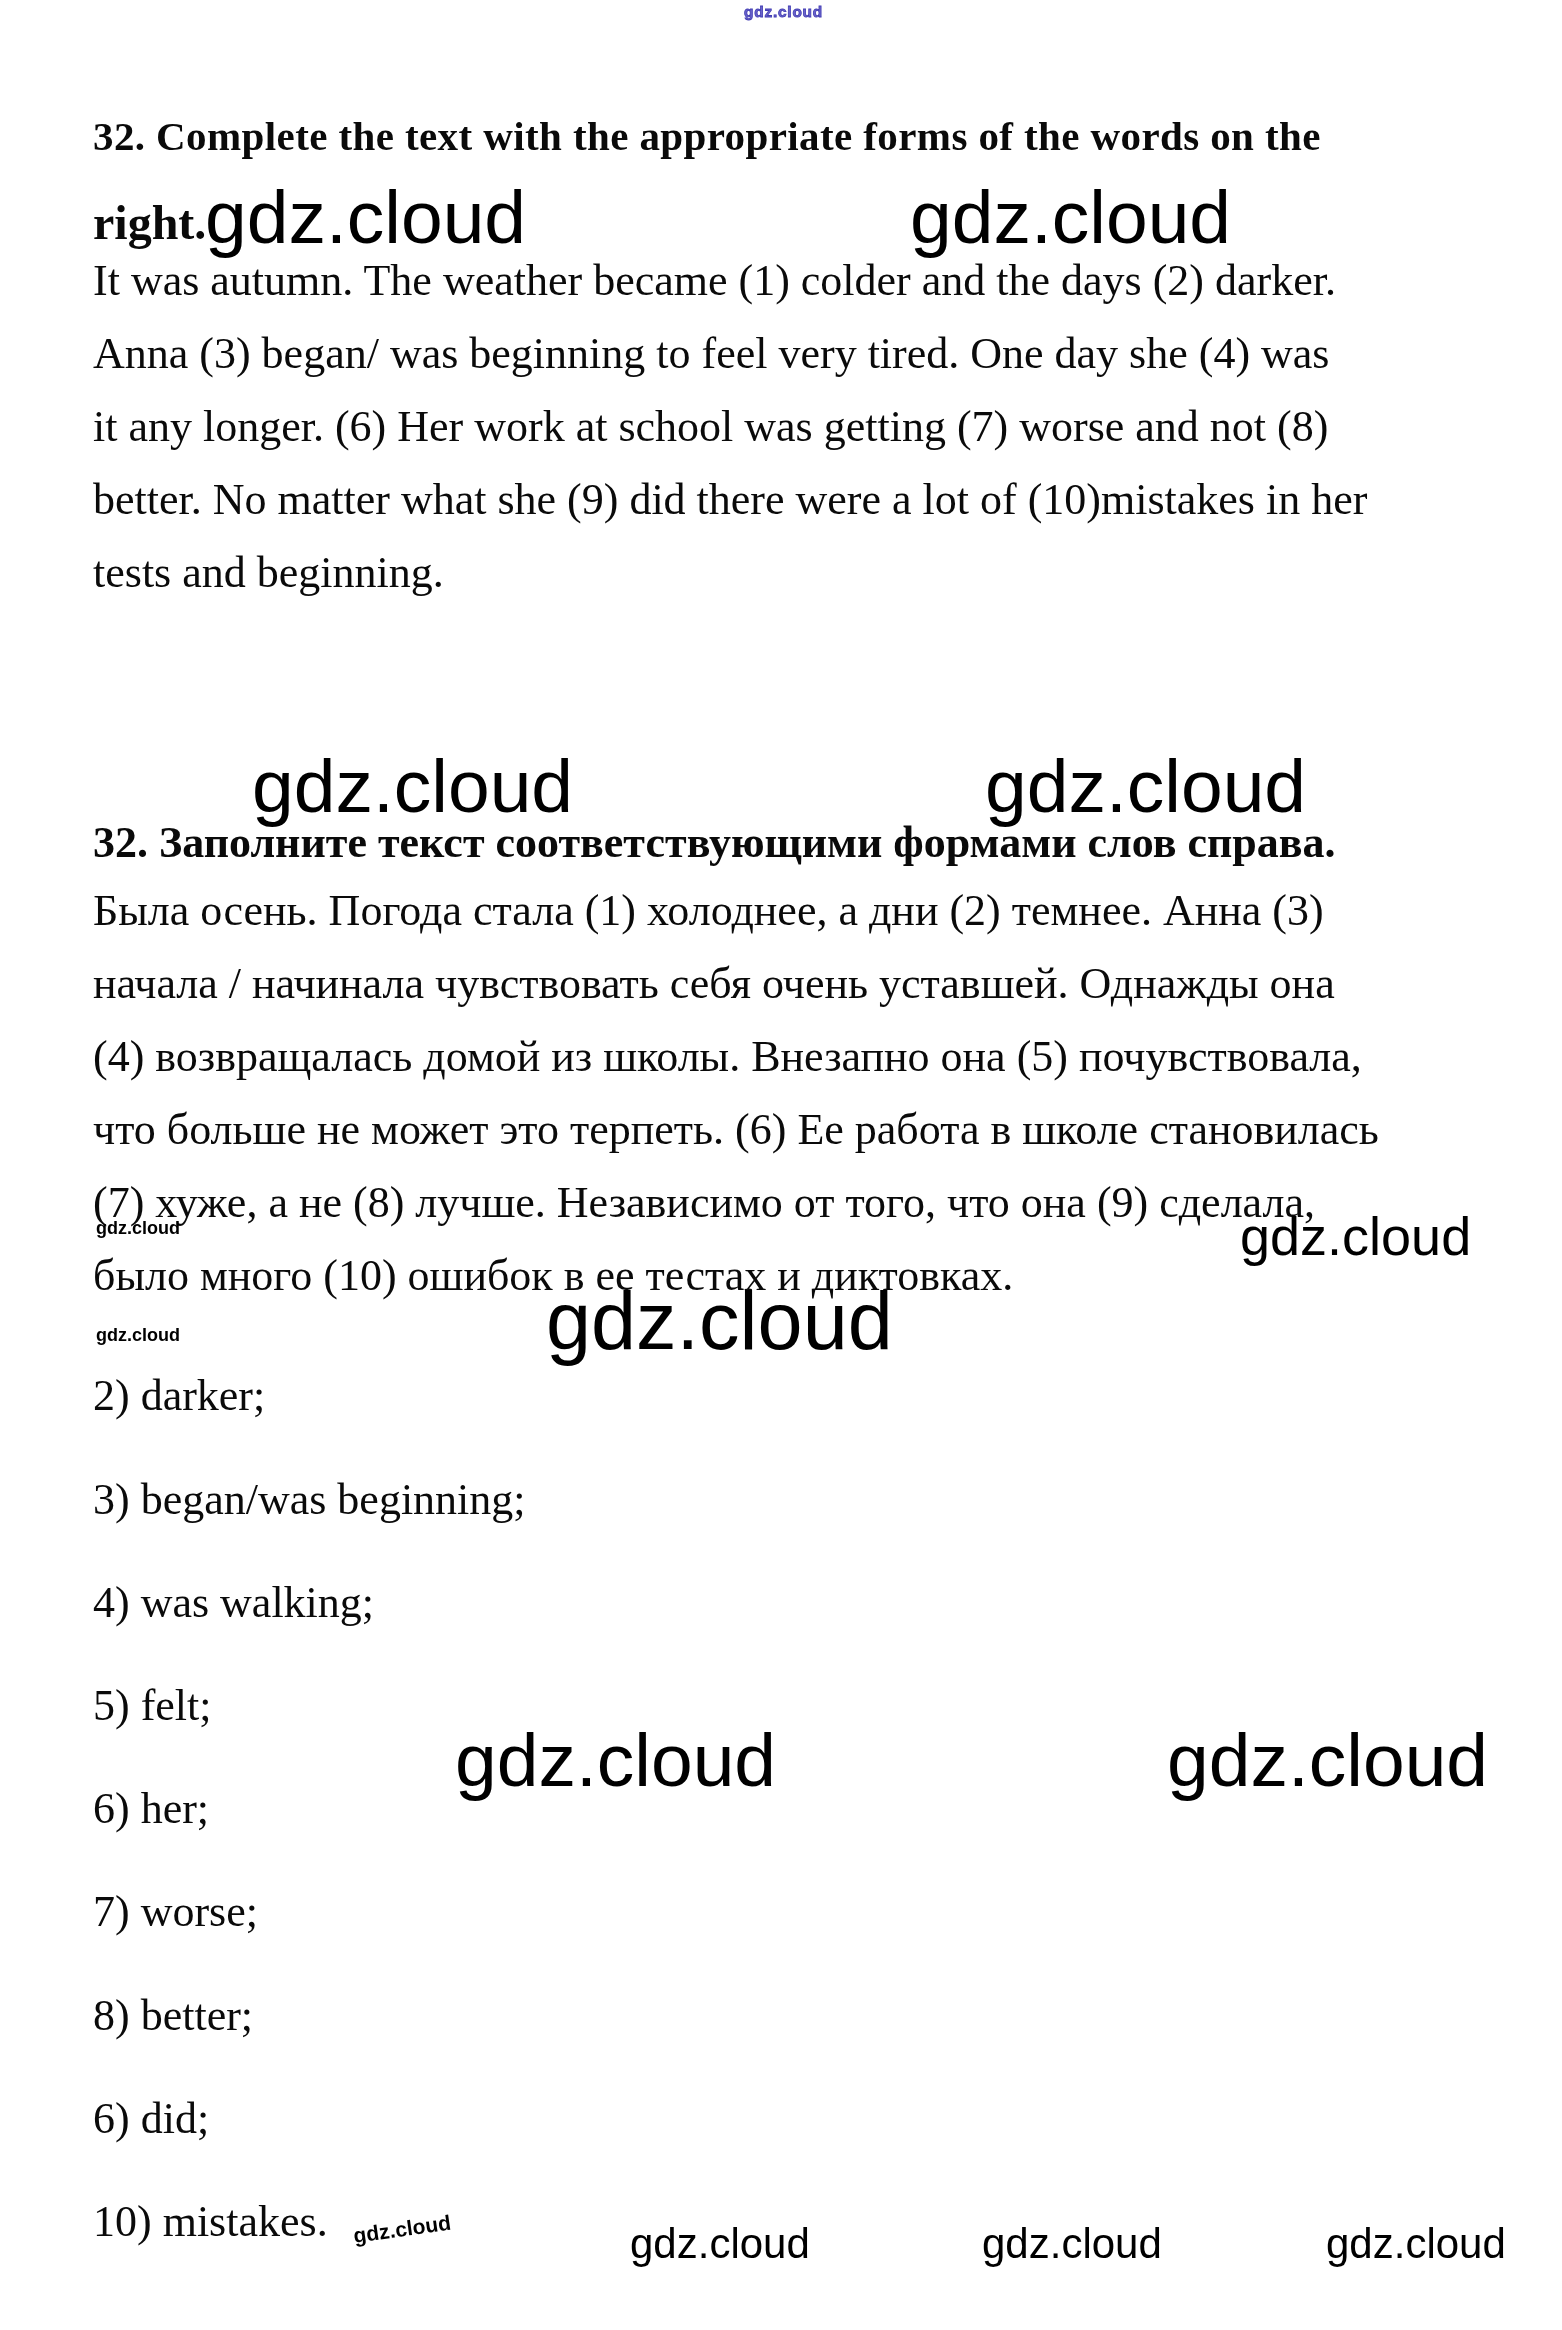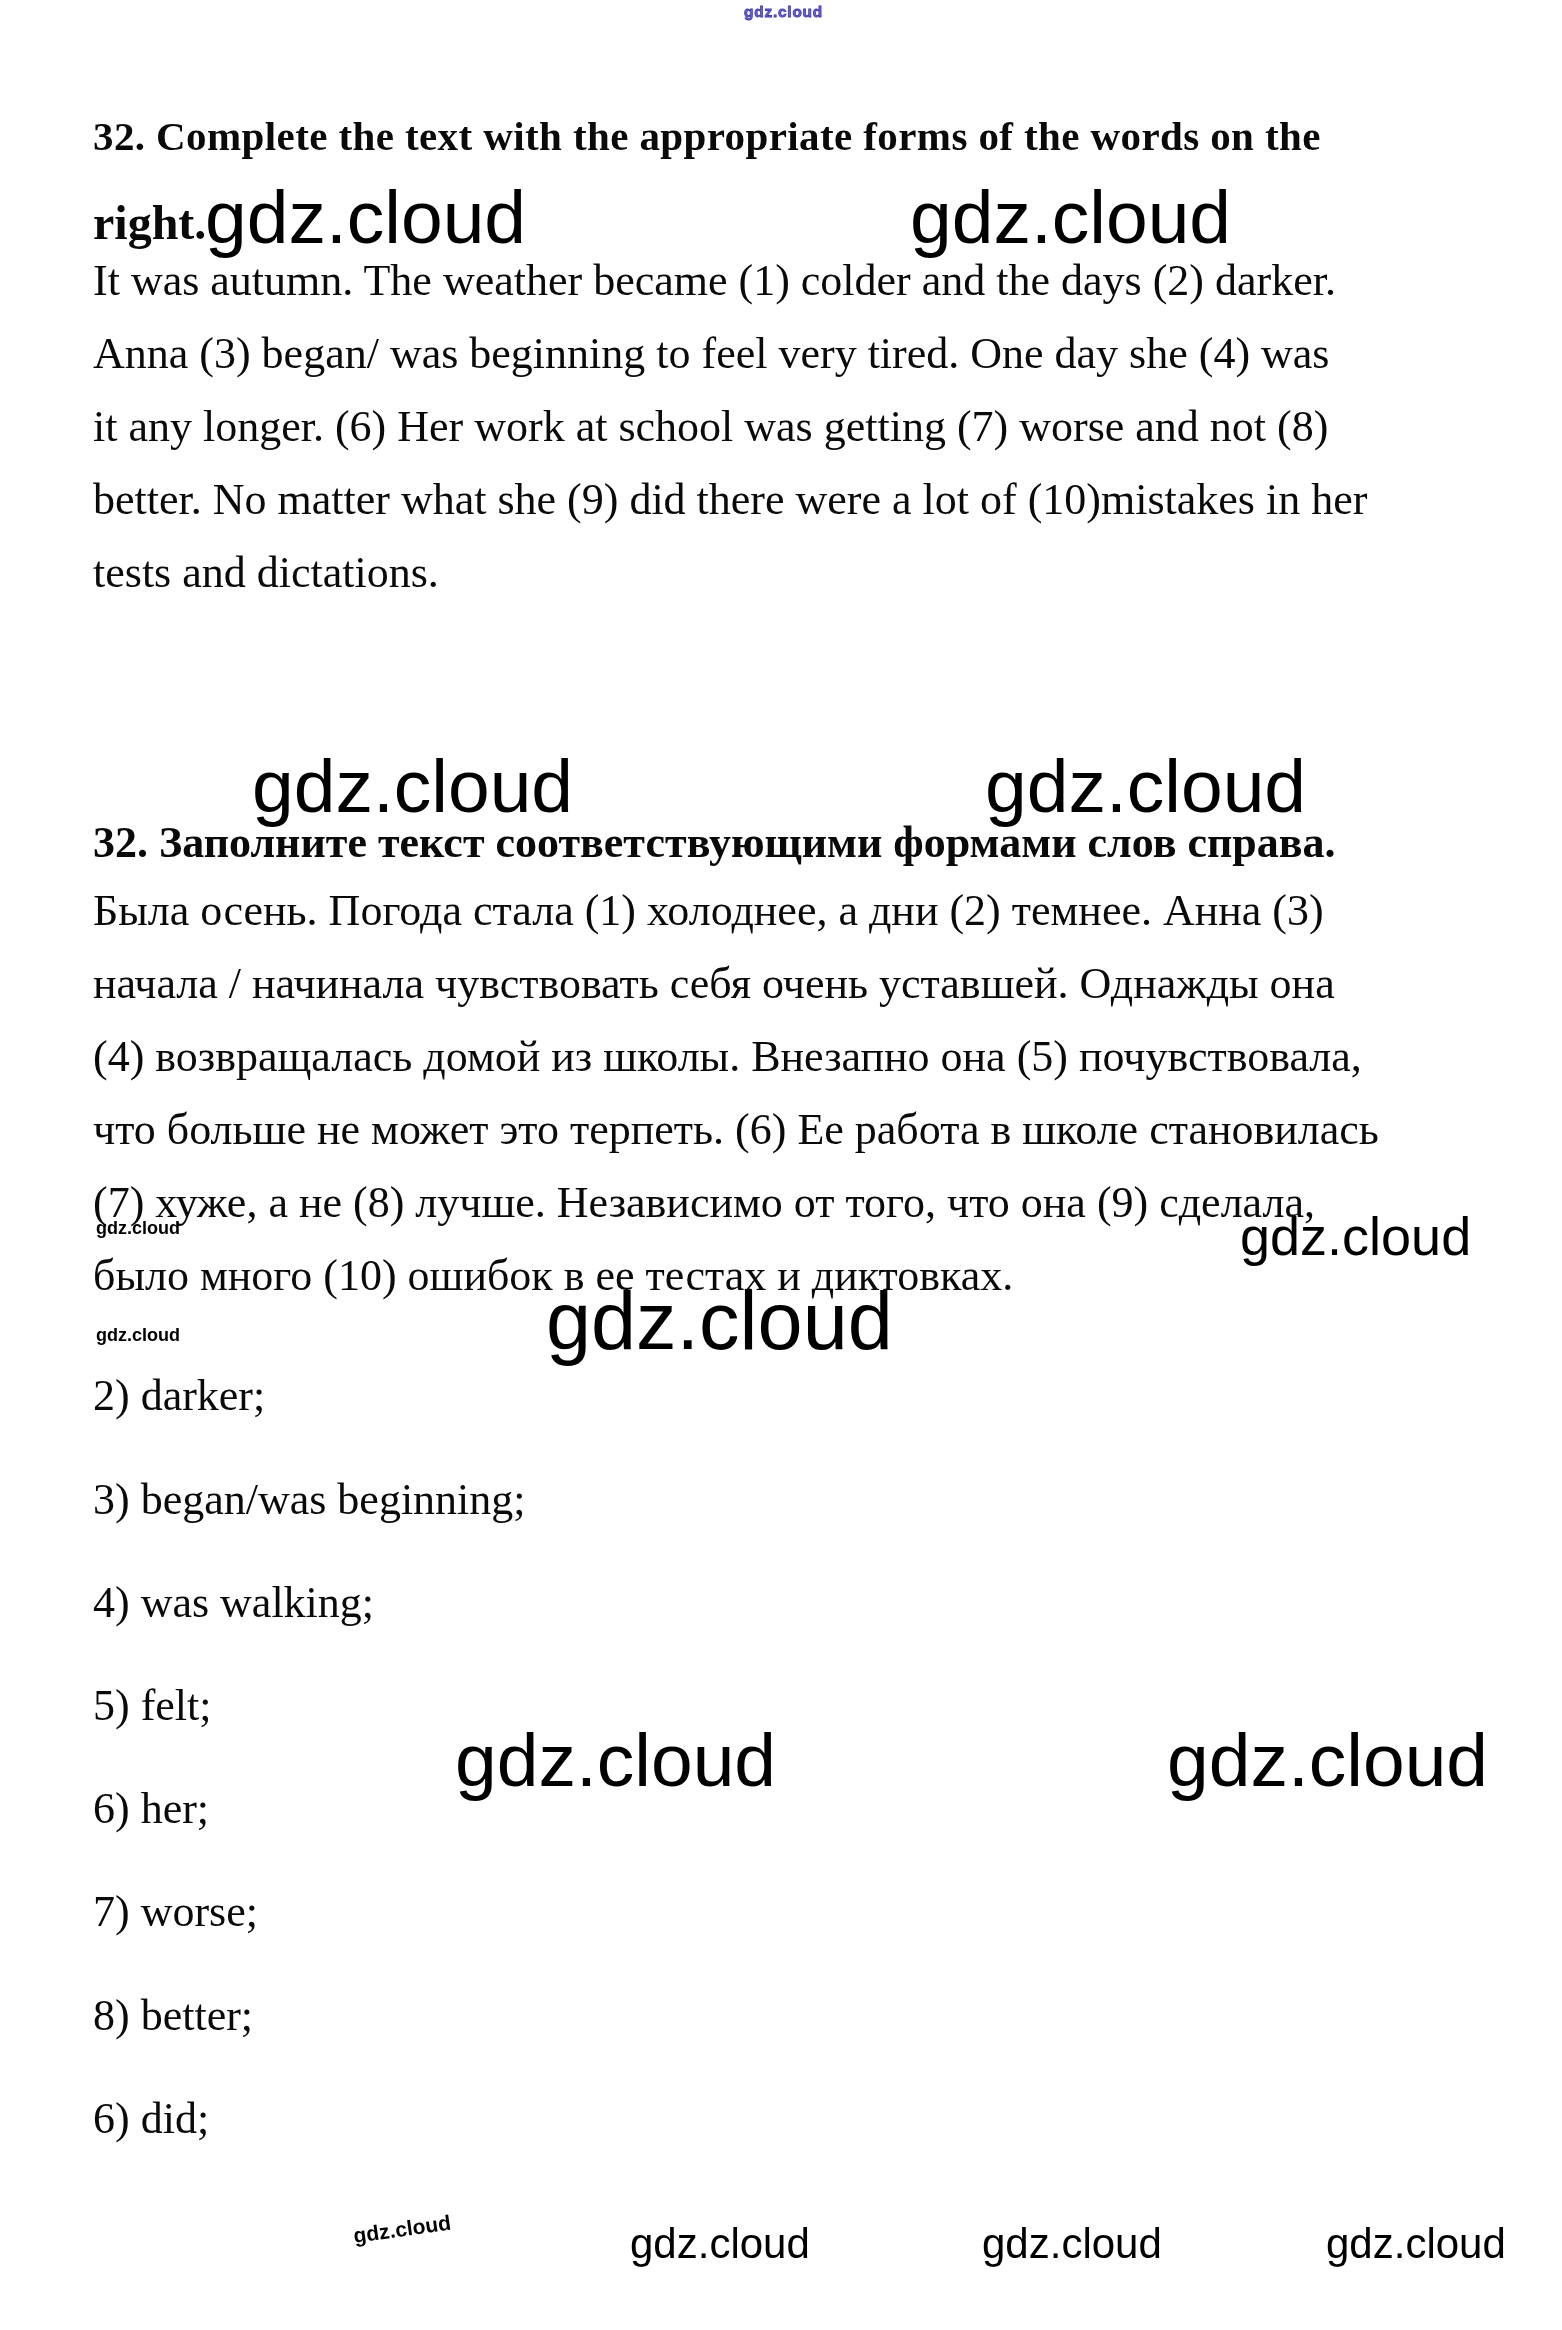--- a/index.html
+++ b/index.html
@@ -77,21 +77,21 @@
   <div class="title-line2">right.</div>
 
   <div class="wm wm-xl" style="left:205px; top:180px;">gdz.cloud</div>
   <div class="wm wm-xl" style="left:910px; top:180px;">gdz.cloud</div>
 
   <div class="para para-en">
     <div class="line">It was autumn. The weather became (1) colder and the days (2) darker.</div>
     <div class="line">Anna (3) began/ was beginning to feel very tired. One day she (4) was</div>
     <div class="line">it any longer. (6) Her work at school was getting (7) worse and not (8)</div>
     <div class="line">better. No matter what she (9) did there were a lot of (10)mistakes in her</div>
-    <div class="line">tests and dictations.</div>
+    <div class="line">tests and beginning.</div>
   </div>
 
   <div class="wm wm-xl" style="left:252px; top:749px;">gdz.cloud</div>
   <div class="wm wm-xl" style="left:985px; top:749px;">gdz.cloud</div>
 
   <div class="ru-heading">32. Заполните текст соответствующими формами слов справа.</div>
 
   <div class="para para-ru">
     <div class="line">Была осень. Погода стала (1) холоднее, а дни (2) темнее. Анна (3)</div>
     <div class="line">начала / начинала чувствовать себя очень уставшей. Однажды она</div>
@@ -108,20 +108,21 @@
   <div class="wm wm-sm" style="left:96px; top:1326px;">gdz.cloud</div>
 
   <div class="answer" style="top:1363px;">2) darker;</div>
   <div class="answer" style="top:1467px;">3) began/was beginning;</div>
   <div class="answer" style="top:1570px;">4) was walking;</div>
   <div class="answer" style="top:1673px;">5) felt;</div>
   <div class="answer" style="top:1776px;">6) her;</div>
   <div class="answer" style="top:1879px;">7) worse;</div>
   <div class="answer" style="top:1983px;">8) better;</div>
   <div class="answer" style="top:2086px;">6) did;</div>
+  <div class="answer" style="top:2189px;">10) mistakes.</div>
 
   <div class="wm wm-xl" style="left:455px; top:1723px;">gdz.cloud</div>
   <div class="wm wm-xl" style="left:1167px; top:1723px;">gdz.cloud</div>
 
   <div class="wm wm-sm-rot" style="left:355px; top:2225px;">gdz.cloud</div>
   <div class="wm wm-md2" style="left:630px; top:2223px;">gdz.cloud</div>
   <div class="wm wm-md2" style="left:982px; top:2223px;">gdz.cloud</div>
   <div class="wm wm-md2" style="left:1326px; top:2223px;">gdz.cloud</div>
 
 </div>

